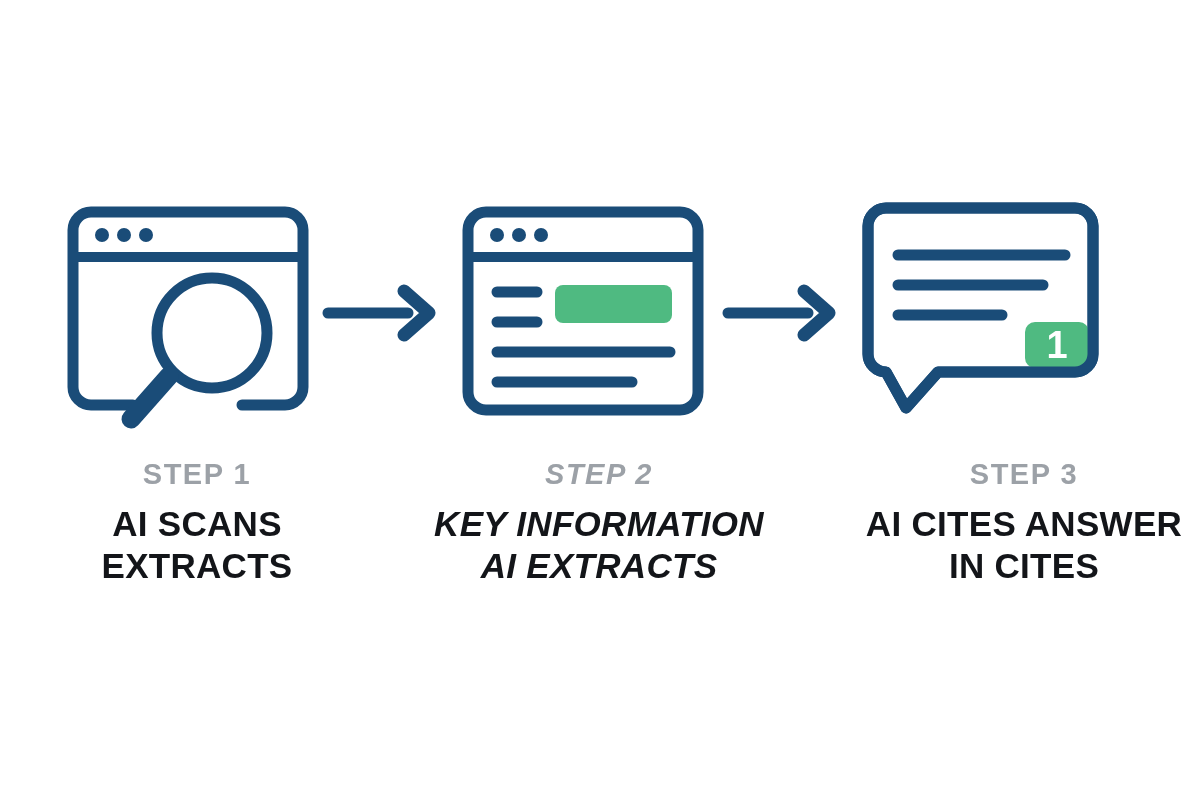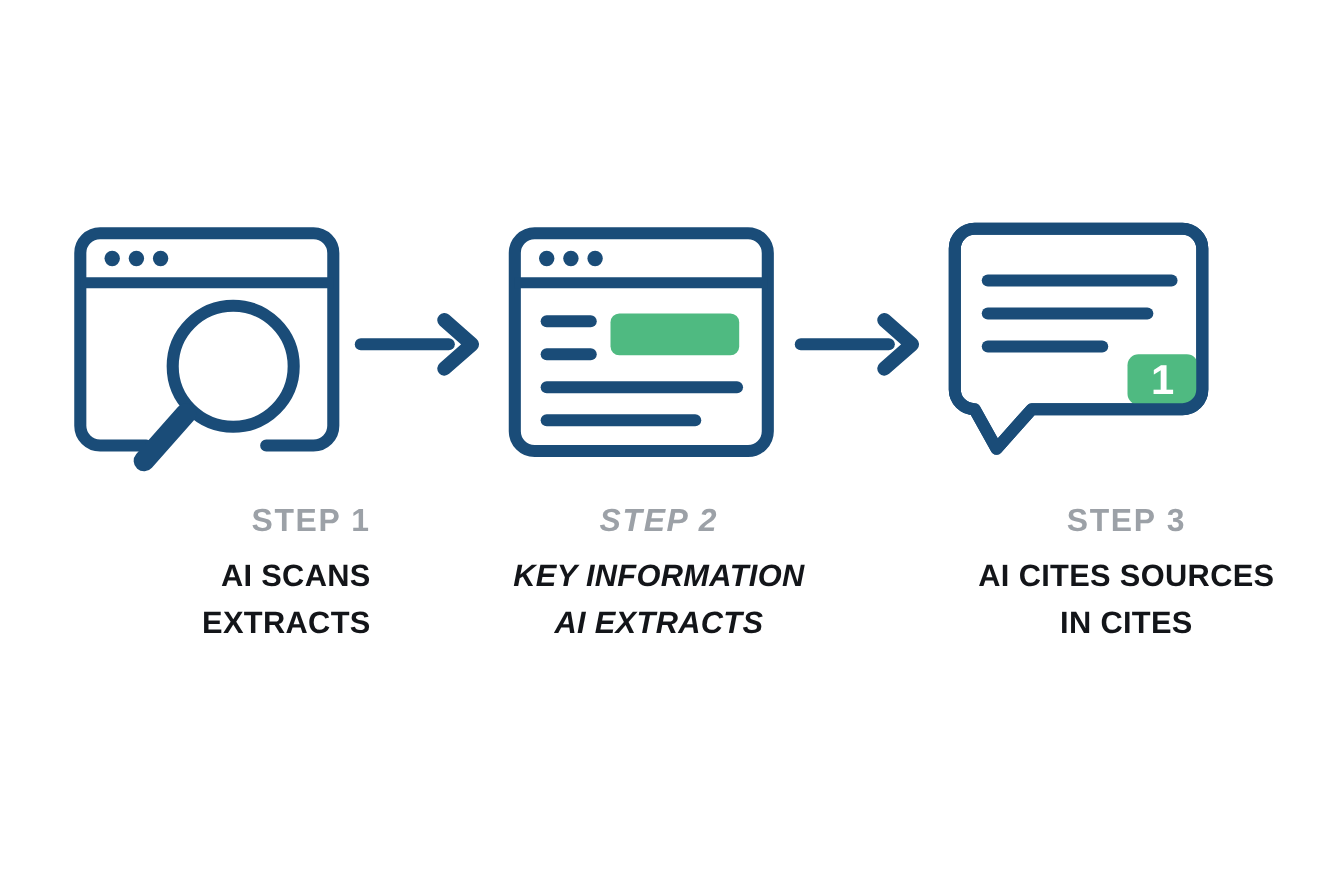--- a/index.html
+++ b/index.html
@@ -24,34 +24,34 @@
   }
   .icon { position: absolute; }
   .icon-step1 { left: 60px;  top: 200px; width: 260px; height: 240px; }
   .icon-step2 { left: 450px; top: 200px; width: 260px; height: 230px; }
   .icon-step3 { left: 845px; top: 195px; width: 260px; height: 235px; }
   .arrow { position: absolute; width: 115px; height: 70px; }
   .arrow-1 { left: 322px; top: 278px; }
   .arrow-2 { left: 722px; top: 278px; }
 
   .step-text { position: absolute; top: 458px; text-align: center; }
-  .step-text-1 { left: 57px;  width: 280px; text-align: right; }
+  .step-text-1 { left: 57px;  width: 280px; }
   .step-text-2 { left: 434px; width: 330px; font-style: italic; }
   .step-text-3 { left: 805px; width: 350px; margin-left: 44px; }
 
   .step-label {
     font-weight: bold;
     font-size: 29px;
     letter-spacing: 1.5px;
     color: var(--step-gray);
     margin-bottom: 12px;
   }
   .step-title {
     font-weight: bold;
-    font-size: 28px;
+    font-size: 35px;
     line-height: 42px;
     letter-spacing: 0.3px;
     color: var(--title-black);
   }
 
   
   .s-blue  { stroke: var(--blue); }
   .f-blue  { fill: var(--blue); }
   .f-green { fill: var(--green); }
   .f-white { fill: #ffffff; }
@@ -143,18 +143,18 @@
     <div class="step-label">STEP 2</div>
     <div class="step-title">
       <div>KEY INFORMATION</div>
       <div>AI EXTRACTS</div>
     </div>
   </div>
 
   <div class="step-text step-text-3">
     <div class="step-label">STEP 3</div>
     <div class="step-title">
-      <div>AI CITES SOURCES</div>
+      <div>AI CITES ANSWER</div>
       <div>IN CITES</div>
     </div>
   </div>
 
 </div>
 
 </body></html>

